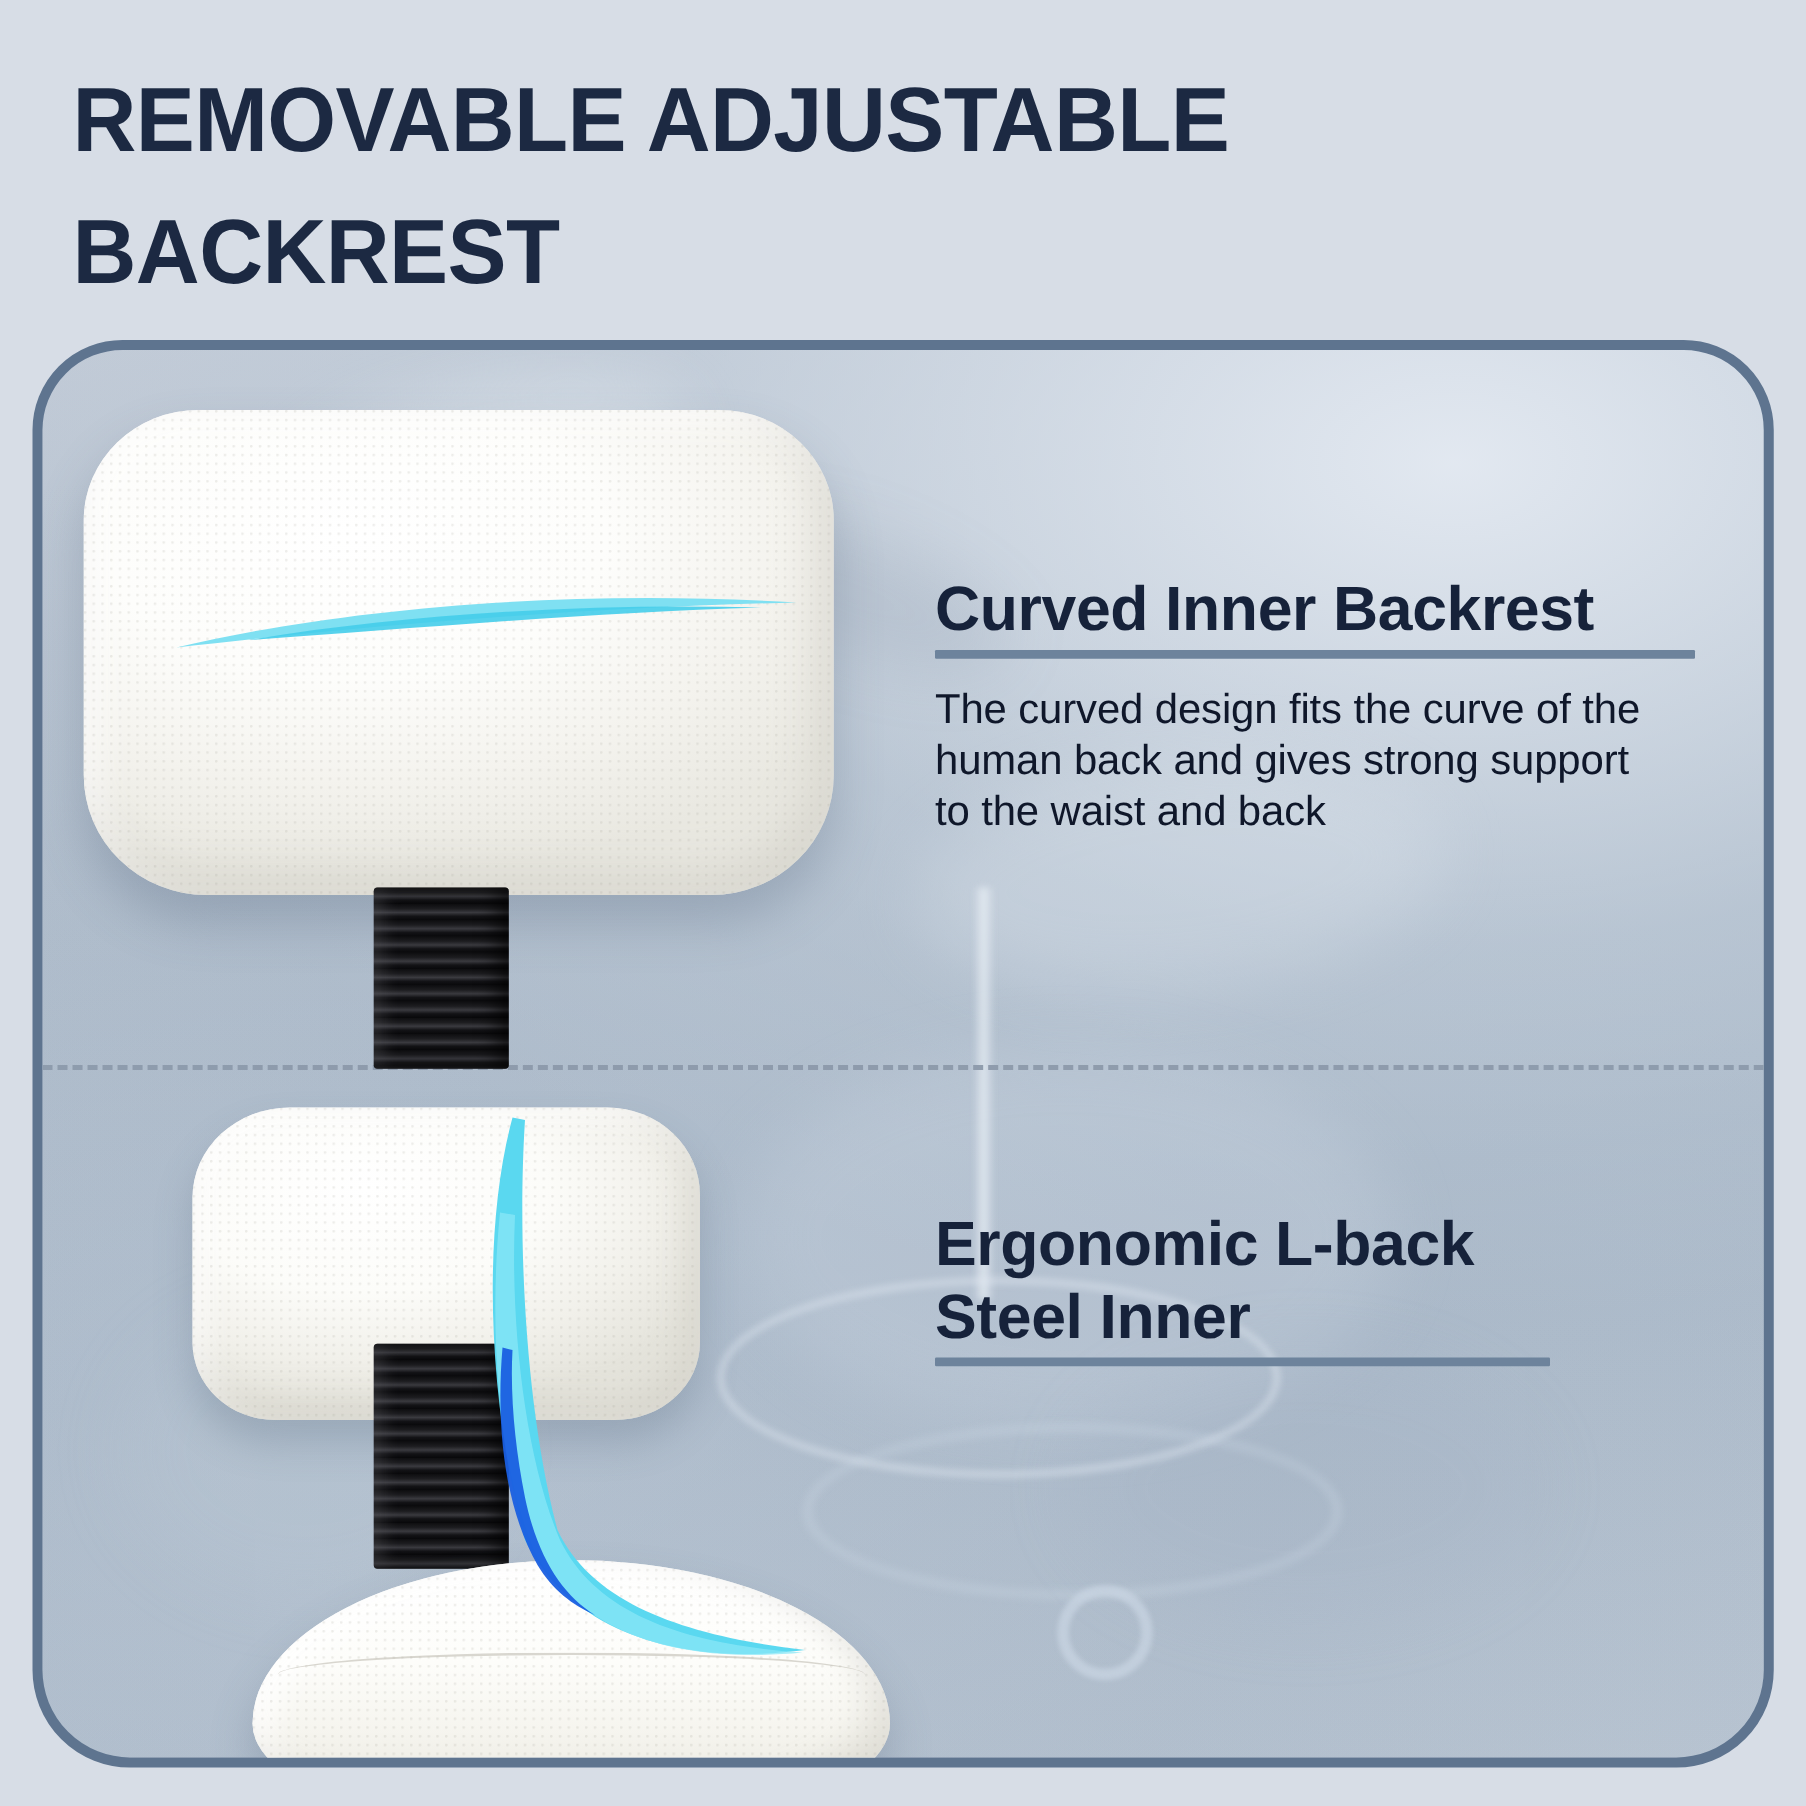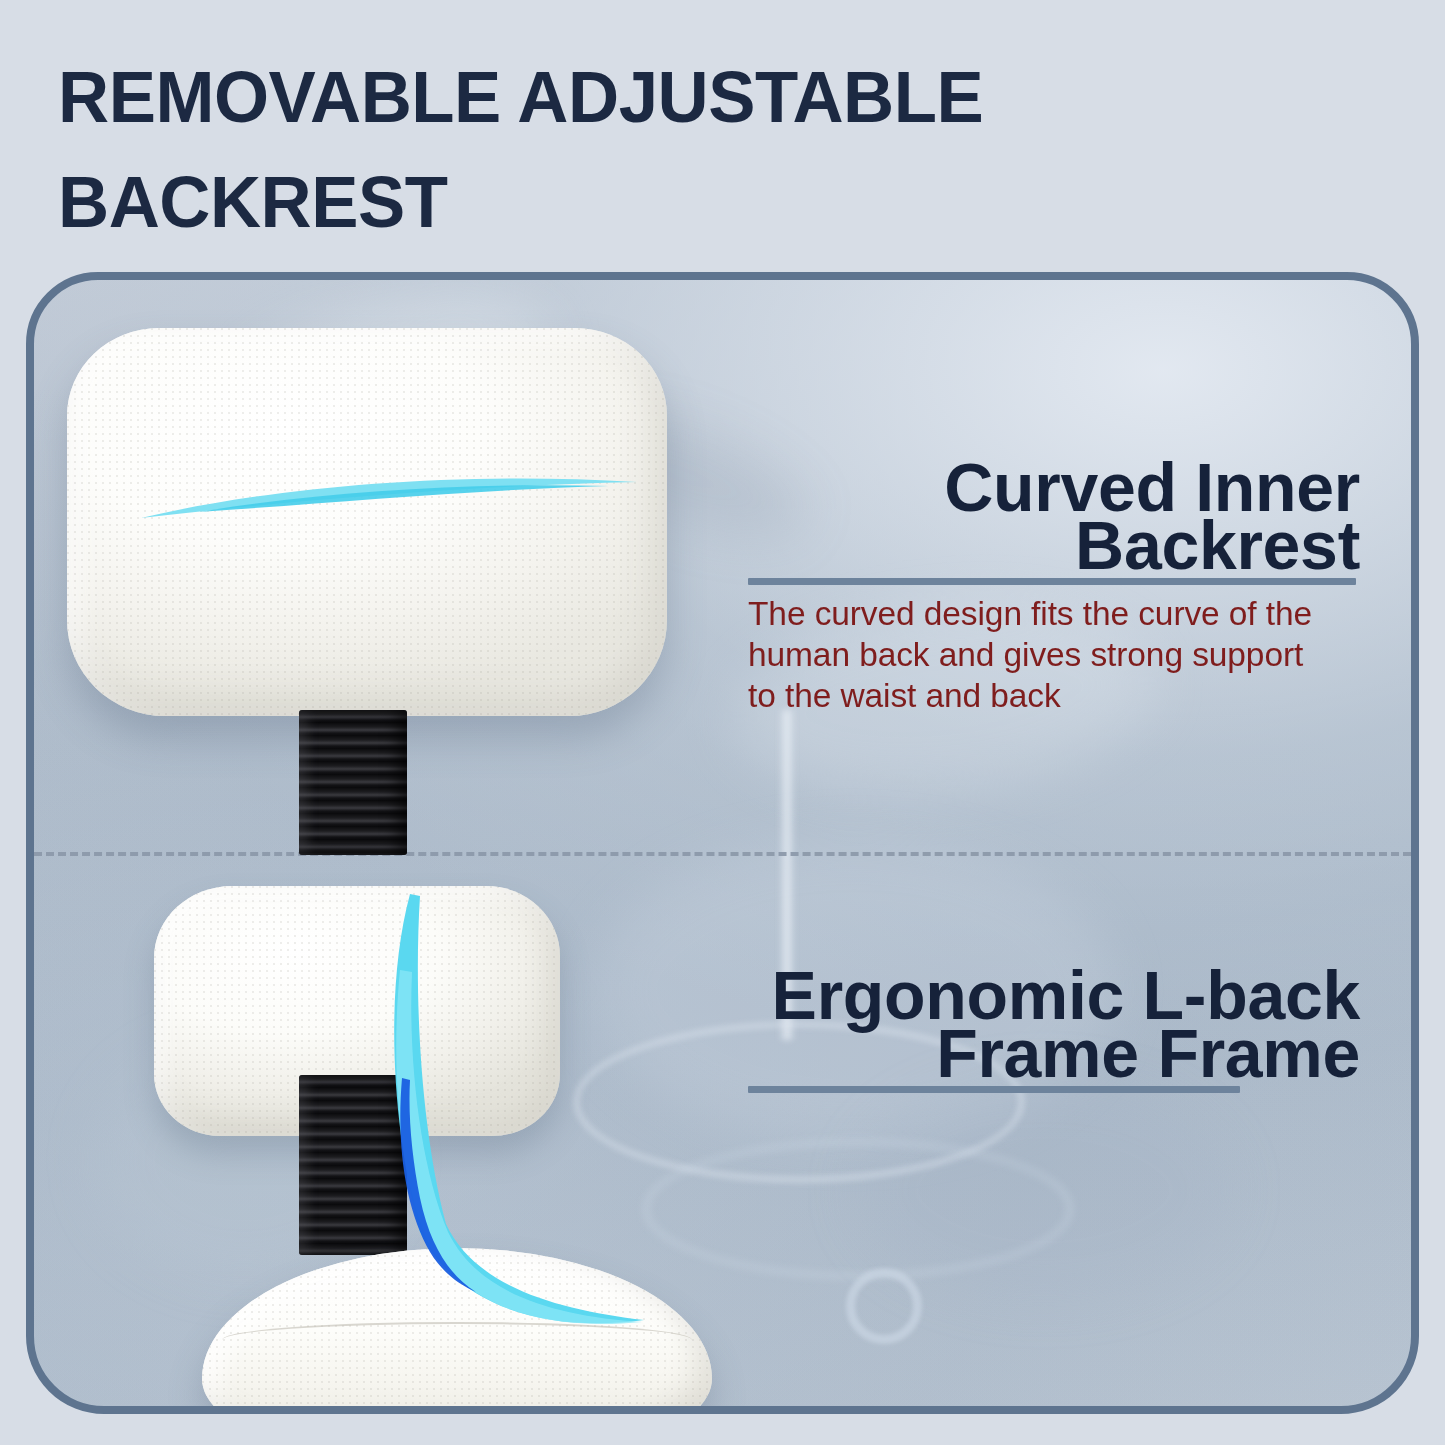--- a/index.html
+++ b/index.html
@@ -195,39 +195,38 @@
     height: 470px;
     pointer-events: none;
   }
 
   
   .feature-text {
     position: absolute;
     color: #18243c;
   }
   .feature-head {
-    font-size: 68px;
+    font-size: 50px;
     line-height: 58px;
     font-weight: bold;
     letter-spacing: -0.3px;
     color: #16223a;
     white-space: pre-line;
-    text-align: right;
   }
   .head-rule {
     height: 7px;
     background: #6d839c;
     margin-top: 4px;
     border-radius: 1px;
   }
   .feature-body {
-    margin-top: 8px;
+    margin-top: 20px;
     font-size: 33.5px;
     line-height: 41px;
-    color: #7f1d1d;
+    color: #0f172a;
     letter-spacing: -0.1px;
     white-space: pre-line;
   }
 
   #feature-1 { left: 748px; top: 458px; width: 612px; }
   #feature-1 .head-rule { width: 608px; }
   #feature-2 { left: 748px; top: 966px; width: 612px; }
   #feature-2 .head-rule { width: 492px; }
 </style>
 </head>
@@ -288,15 +287,15 @@
 <div class="feature-text" id="feature-1">
   <div class="feature-head">Curved Inner Backrest</div>
   <div class="head-rule"></div>
   <div class="feature-body">The curved design fits the curve of the
 human back and gives strong support
 to the waist and back</div>
 </div>
 
 <div class="feature-text" id="feature-2">
   <div class="feature-head">Ergonomic L-back
-Frame Frame</div>
+Steel Inner</div>
   <div class="head-rule"></div>
 </div>
 
 </body></html>

